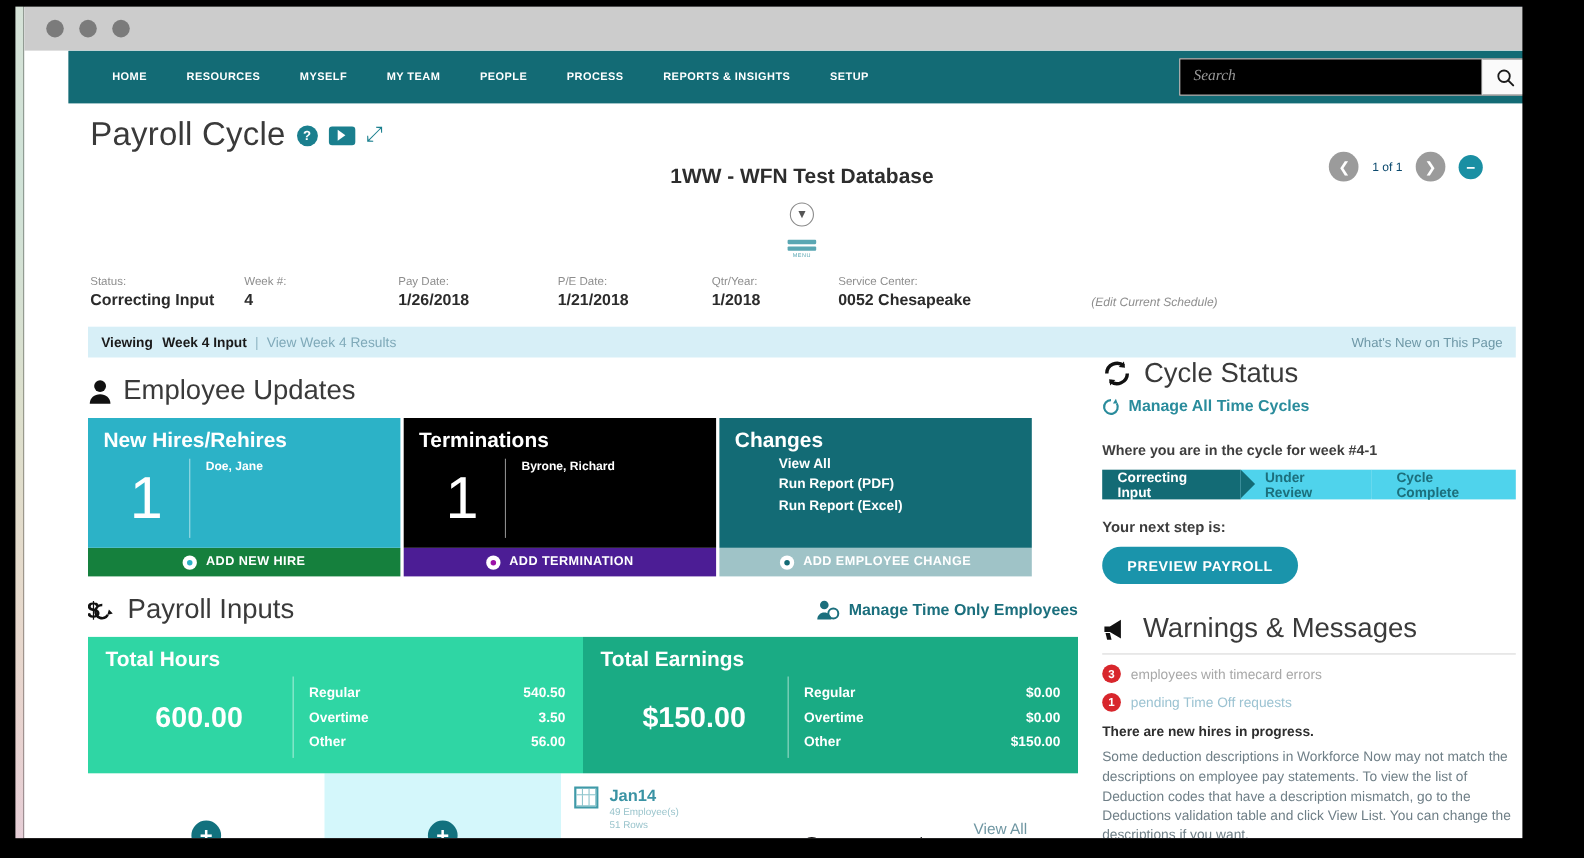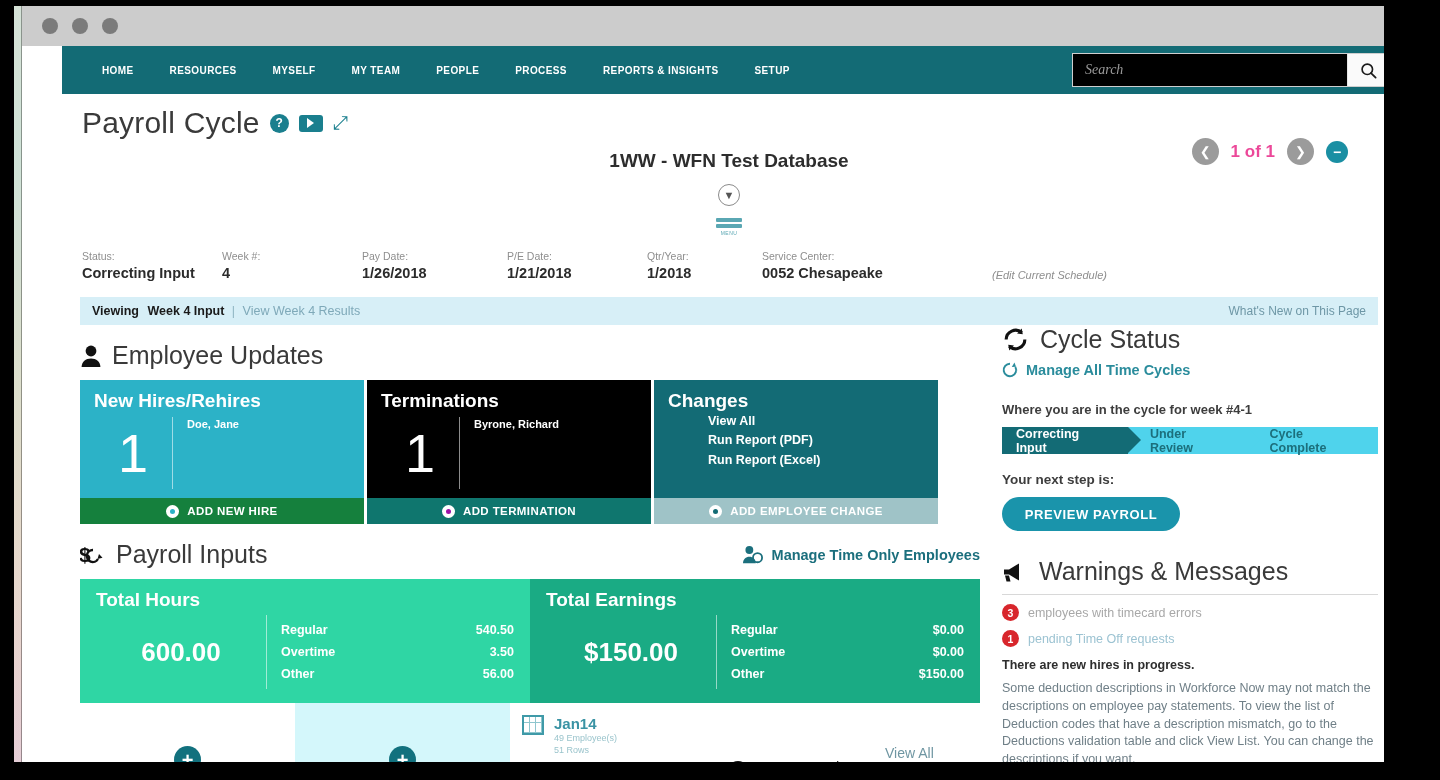--- a/index.html
+++ b/index.html
@@ -103,21 +103,21 @@
   .meta .val { font-size:14.5px; color:#2b2b2b; font-weight:bold; margin-top:3px; }
   .edit-sched { font-size:11px; color:#8e8e8e; font-style:italic; }
 
   .pager {
     position:absolute; right:48px; top:92px; display:flex; align-items:center; gap:12px;
   }
   .pgbtn {
     width:27px;height:27px;border-radius:50%;background:#9b9b9b;color:#fff;
     display:flex;align-items:center;justify-content:center;font-size:13px;
   }
-  .pgtxt { font-size:17px; font-weight:bold; color:#ec4899; }
+  .pgtxt { font-size:11px; font-weight:normal; color:#0c4a6e; }
   .minusbtn {
     width:22px;height:22px;border-radius:50%;background:#1a8fa3;color:#fff;
     display:flex;align-items:center;justify-content:center;font-size:14px;font-weight:bold;
   }
 
   
   .viewbar {
     margin:16px 18px 0 18px; height:28px; background:#d7eff7;
     display:flex; align-items:center; padding:0 12px; font-size:12.5px;
     justify-content:space-between;
@@ -154,21 +154,21 @@
   .plus-sm {
     width:13px;height:13px;border-radius:50%;background:#ffffff;
     display:flex;align-items:center;justify-content:center;
   }
   .plus-sm i { width:5px;height:5px;border-radius:50%;background:#8ecbd6; display:block;}
 
   .c-cyan  .body { background:#2cb2c7; }
   .c-cyan  .foot { background:#15803d; }
   .c-cyan  .plus-sm i { background:#2cb2c7; }
   .c-purp  .body { background:#000000; }
-  .c-purp  .foot { background:#0f766e; }
+  .c-purp  .foot { background:#4c1d95; }
   .c-purp  .plus-sm i { background:#9c12a8; }
   .c-teal  .body { background:#136b75; }
   .c-teal  .foot { background:#9fc3c7; }
   .c-teal  .plus-sm i { background:#136b75; }
 
   
   .manage-link {
     margin-left:auto; display:flex; align-items:center; gap:8px;
     color:#1b6f7d; font-size:14.5px; font-weight:bold;
   }

